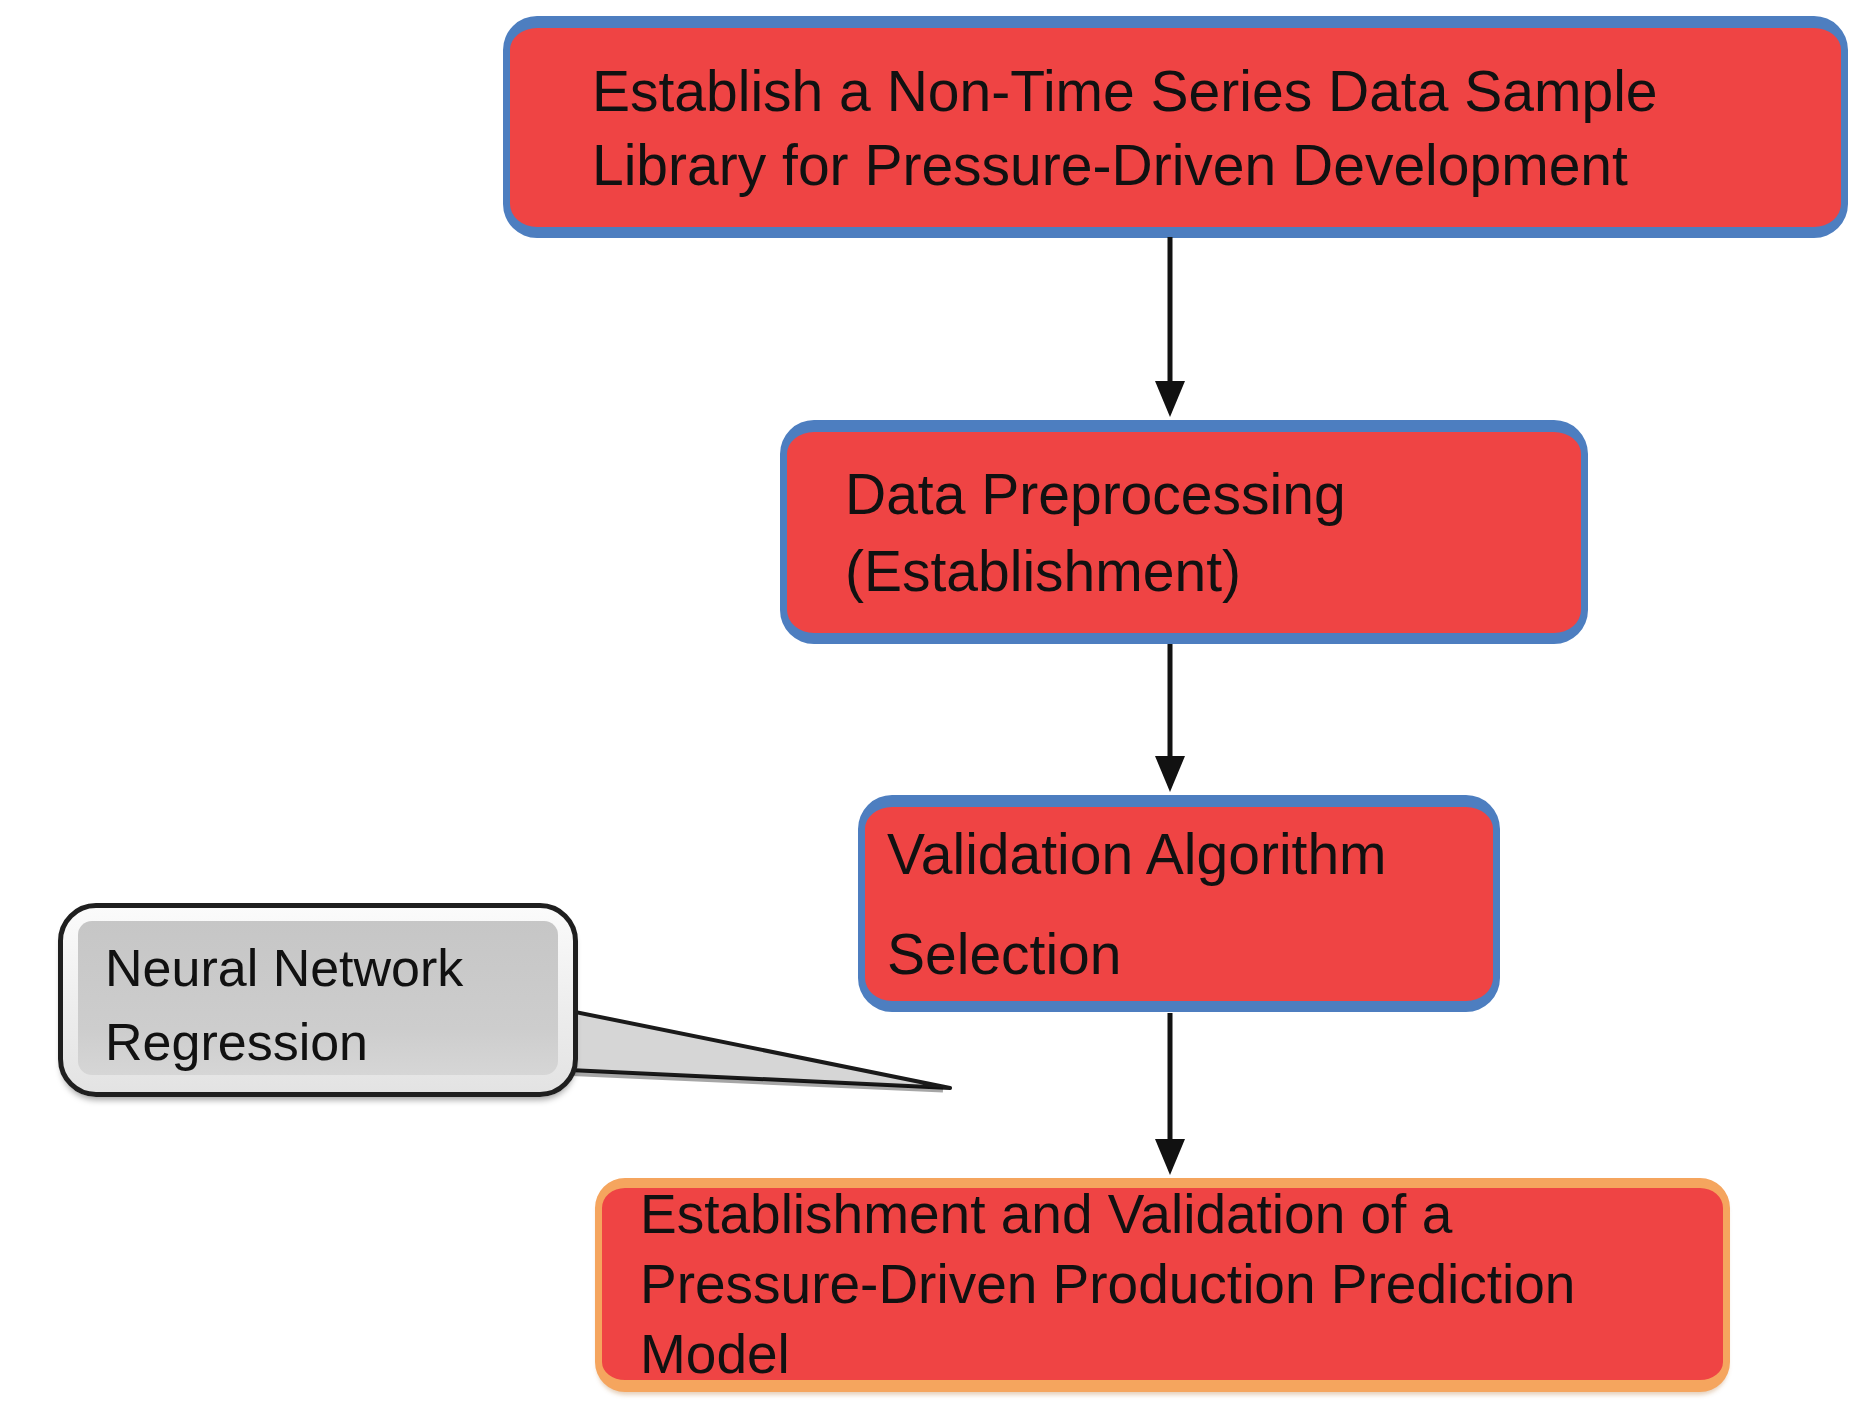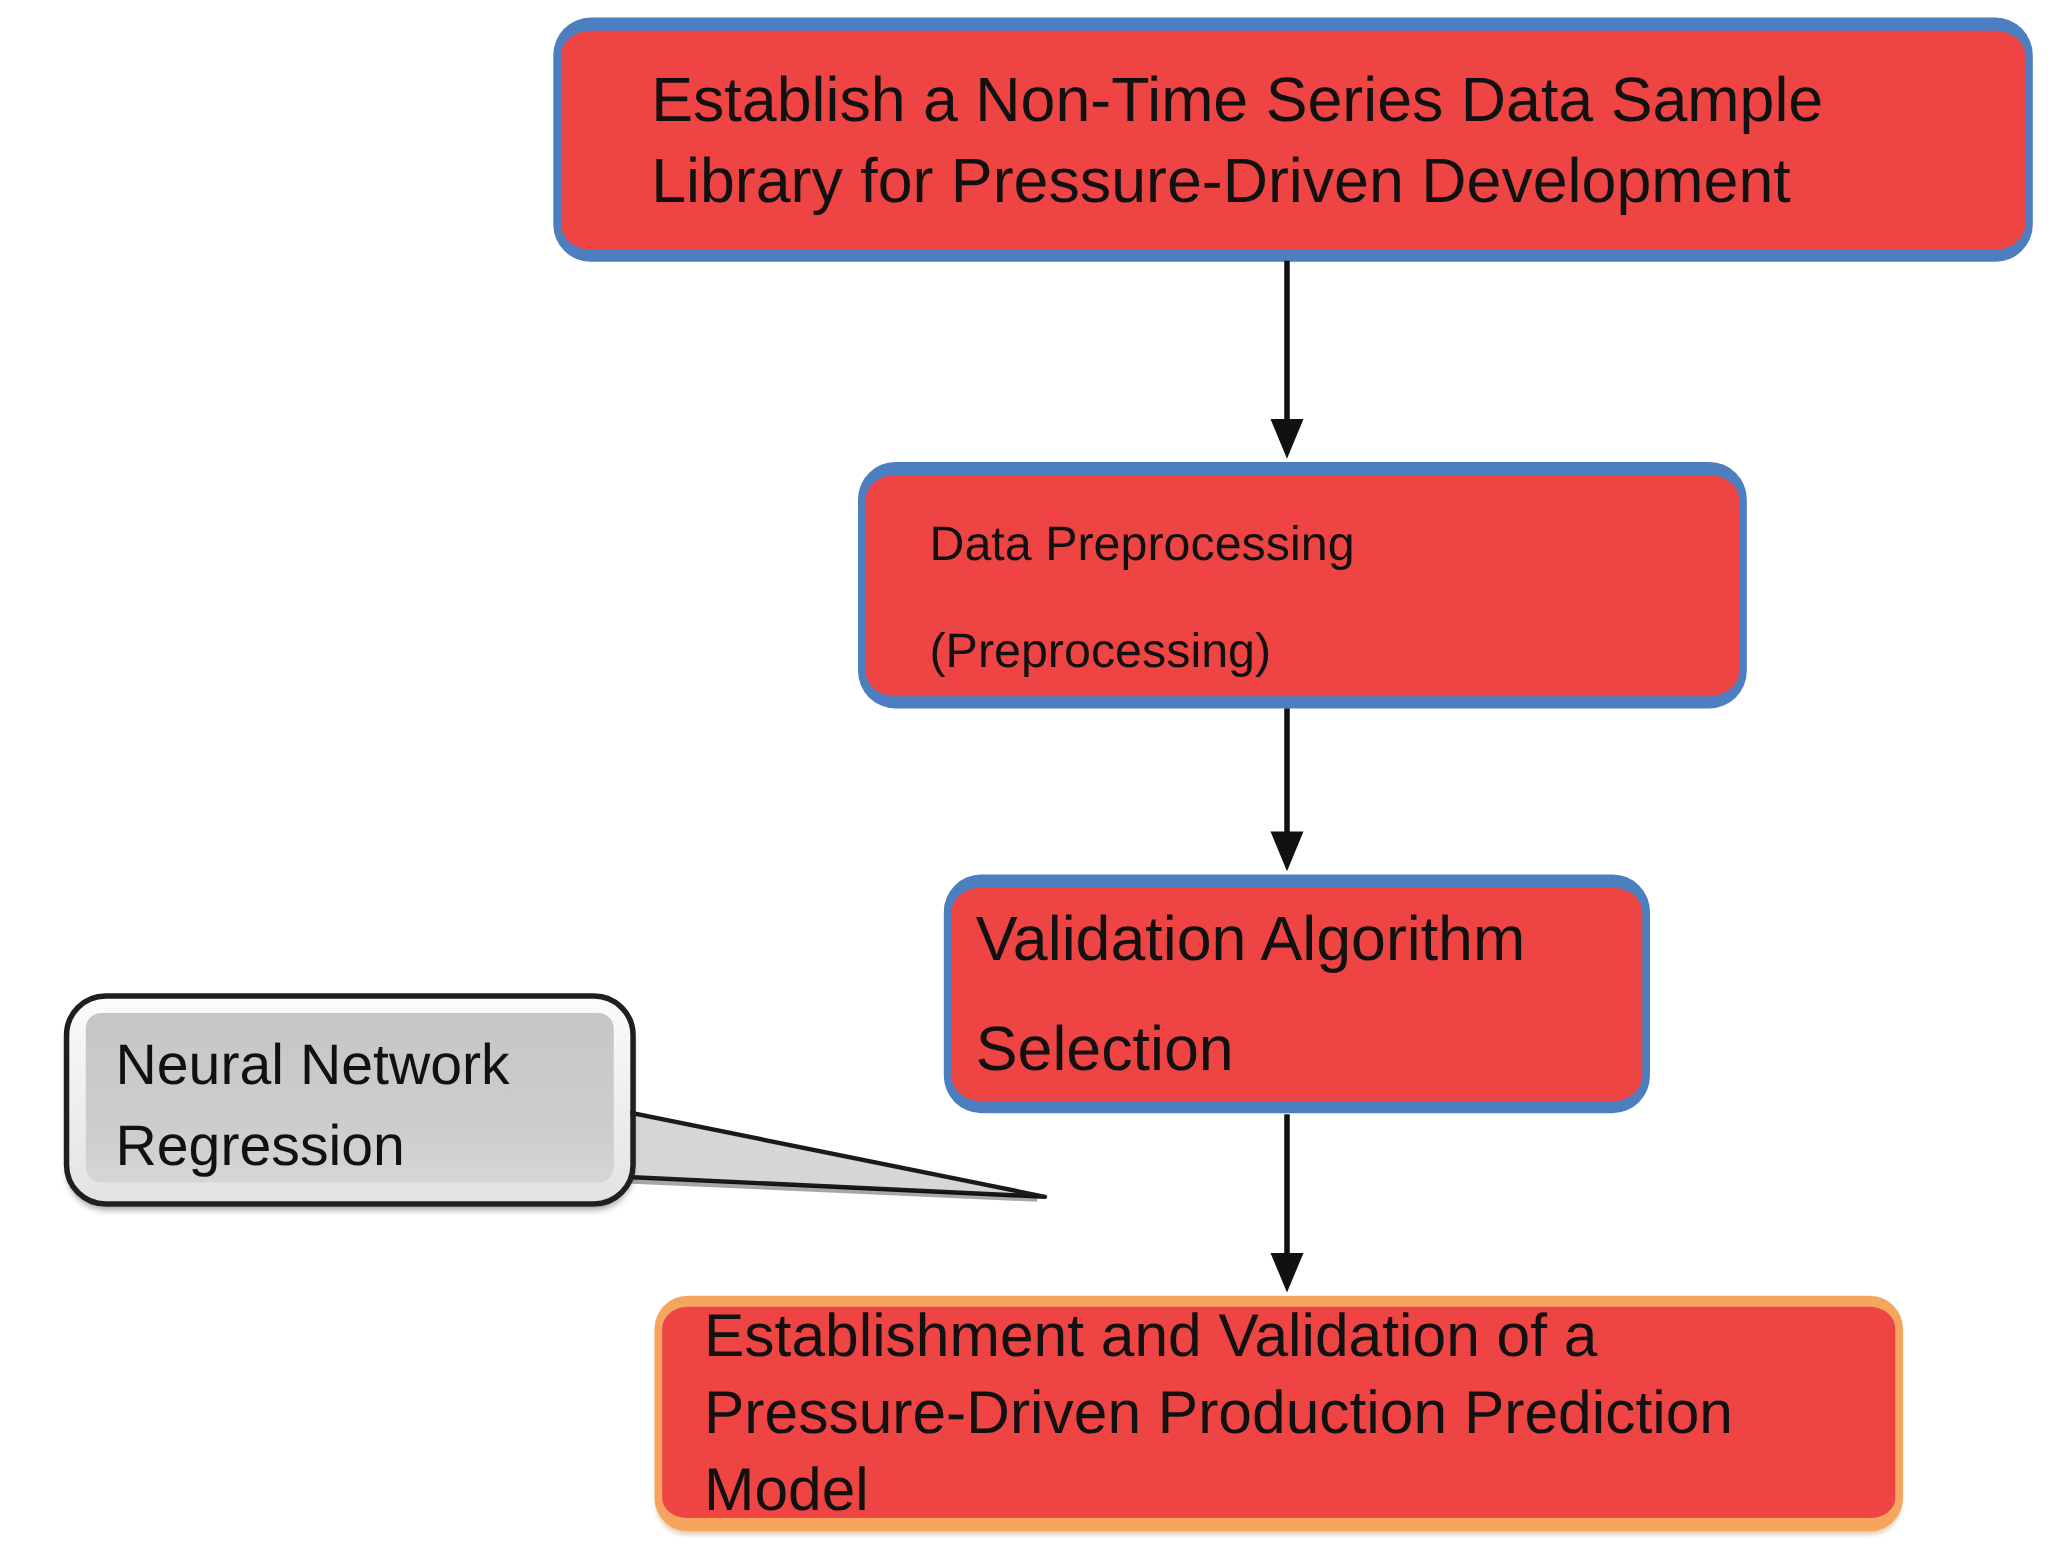--- a/index.html
+++ b/index.html
@@ -36,21 +36,21 @@
     border-bottom-width: 12px;
     border-radius: 30px;
     box-shadow: 0 5px 4px -2px rgba(180,120,60,0.35);
   }
   .fbox .line {
     white-space: nowrap;
   }
   #box1 { left: 503px; top: 16px;  width: 1345px; height: 222px; }
   #box1 .line { font-size: 57px; line-height: 74px; padding-left: 82px; }
   #box2 { left: 780px; top: 420px; width: 808px;  height: 224px; }
-  #box2 .line { font-size: 44px; line-height: 77px; padding-left: 58px; margin-top: 20px; }
+  #box2 .line { font-size: 57px; line-height: 77px; padding-left: 58px; }
   #box3 { left: 858px; top: 795px; width: 642px;  height: 217px; }
   #box3 .line { font-size: 57px; line-height: 100px; padding-left: 22px; }
   #box4 { left: 595px; top: 1178px; width: 1135px; height: 214px; }
   #box4 .line { font-size: 55px; line-height: 70px; padding-left: 38px; }
 
   .arrow { position: absolute; width: 30px; }
   .arrow .stem {
     position: absolute; left: 50%; transform: translateX(-50%);
     top: 0; width: 5px; background: #111111;
   }
@@ -109,21 +109,21 @@
     <div class="line">Library for Pressure-Driven Development</div>
   </div>
 
   <div id="arrow1" class="arrow">
     <div class="stem"></div>
     <div class="head"></div>
   </div>
 
   <div id="box2" class="fbox blue">
     <div class="line">Data Preprocessing</div>
-    <div class="line">(Preprocessing)</div>
+    <div class="line">(Establishment)</div>
   </div>
 
   <div id="arrow2" class="arrow">
     <div class="stem"></div>
     <div class="head"></div>
   </div>
 
   <div id="box3" class="fbox blue">
     <div class="line">Validation Algorithm</div>
     <div class="line">Selection</div>

